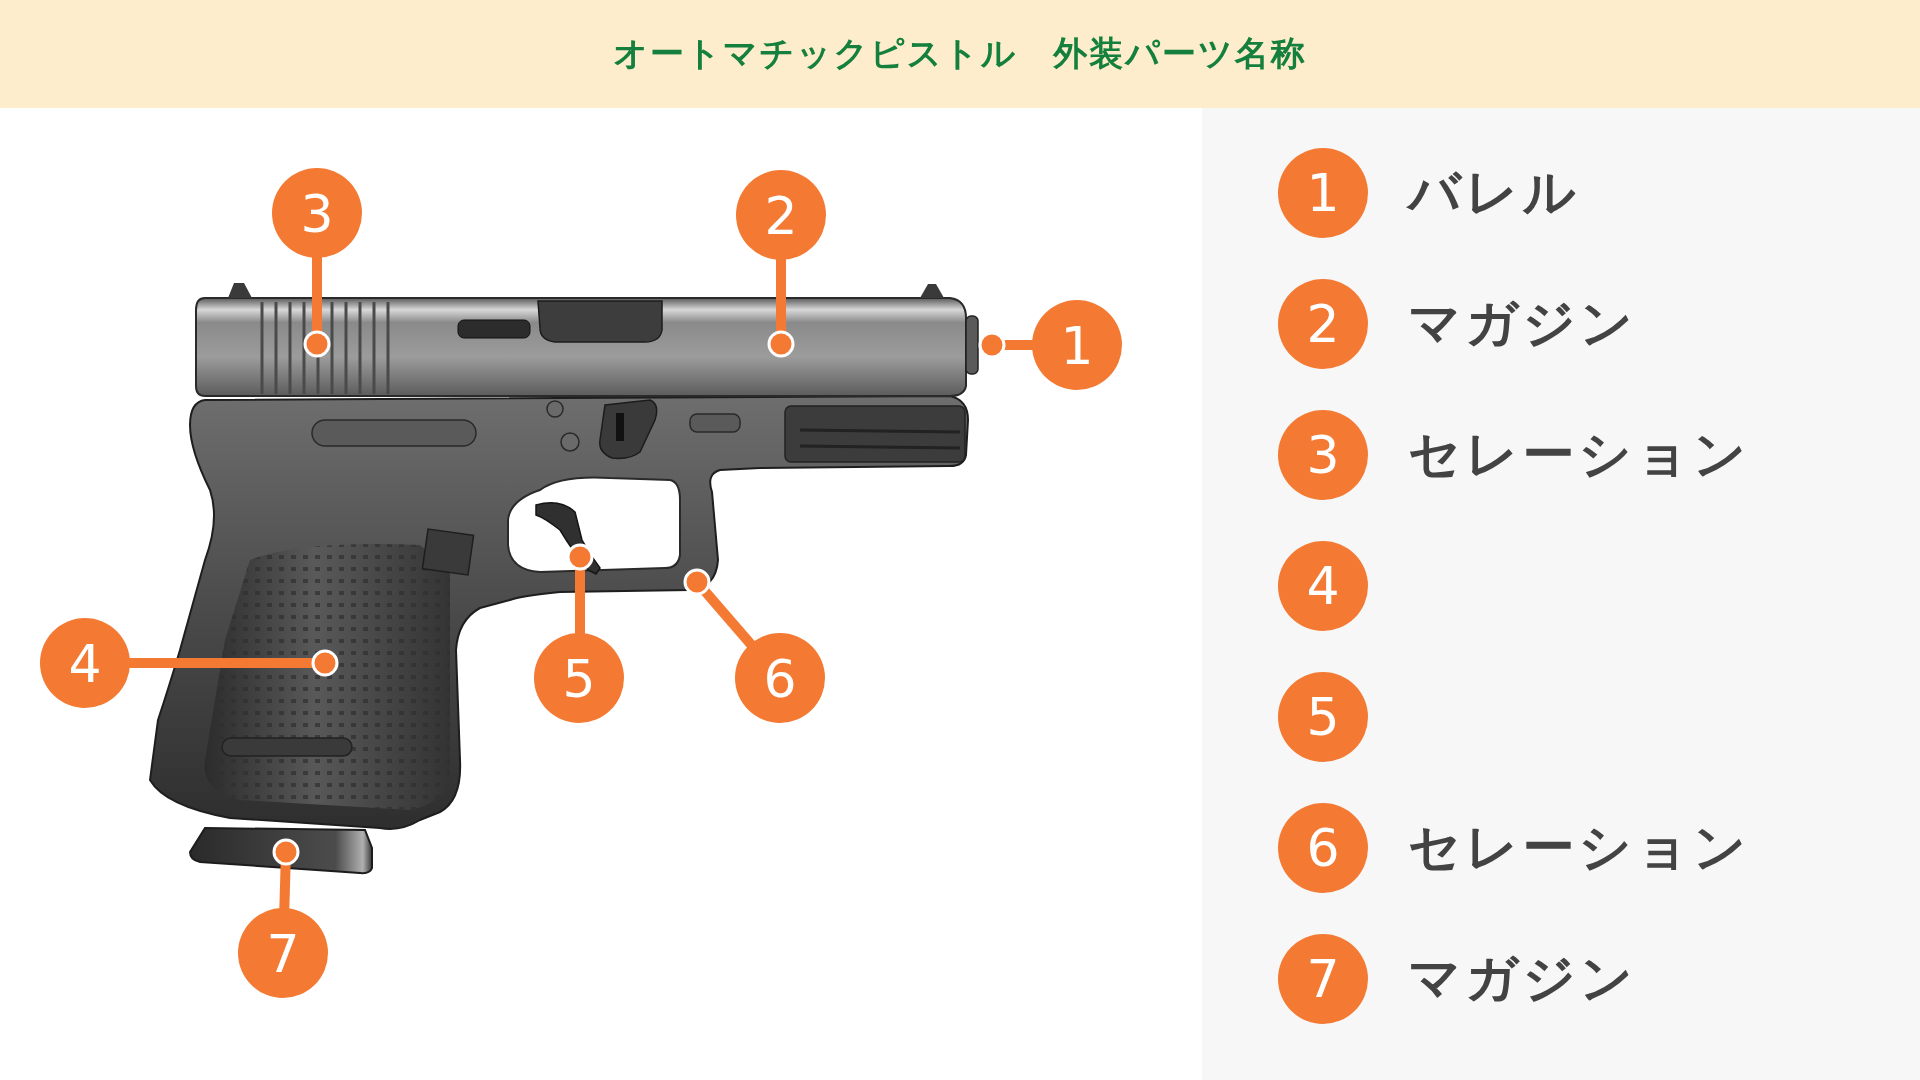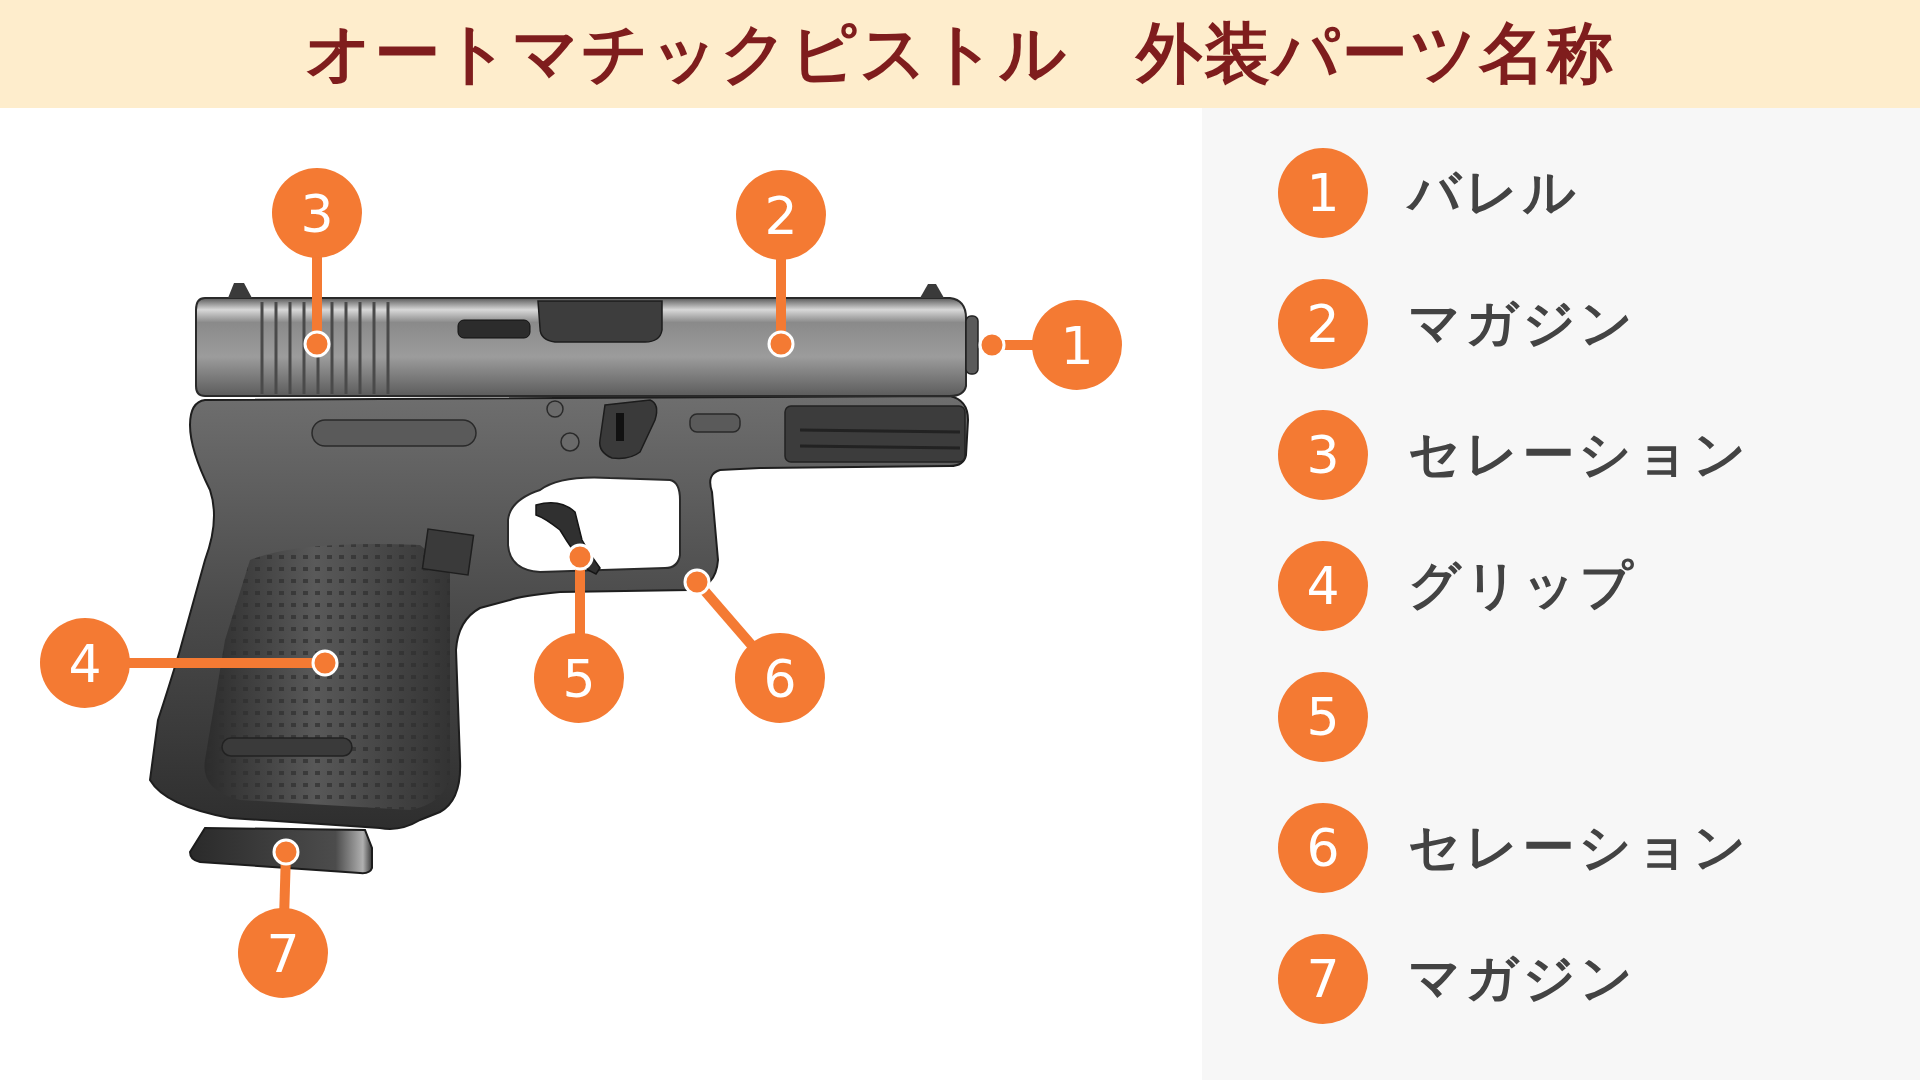--- a/index.html
+++ b/index.html
@@ -1,20 +1,20 @@
 <!DOCTYPE html>
 <html><head>
 <meta charset="utf-8">
 <style>
   html, body { margin:0; padding:0; }
   body { width:1920px; height:1080px; position:relative; overflow:hidden; background:#ffffff;
          font-family:"DejaVu Sans", "Liberation Sans", sans-serif; }
   .header { position:absolute; left:0; top:0; width:1920px; height:108px; background:#FEEDCC;
             display:flex; align-items:center; justify-content:center; }
-  .header h1 { margin:0; font-size:66px; font-weight:bold; color:#7f1d1d; letter-spacing:2px; }
+  .header h1 { margin:0; font-size:34px; font-weight:bold; color:#15803d; letter-spacing:2px; }
   .left { position:absolute; left:0; top:108px; width:1202px; height:972px; background:#ffffff; }
   .right { position:absolute; left:1202px; top:108px; width:718px; height:972px; background:#F7F7F7; }
   .legend-item { position:absolute; left:76px; height:90px; display:flex; align-items:center; }
   .legend-num { width:90px; height:90px; border-radius:50%; background:#F47A33; color:#fff;
                 font-size:52px; display:flex; align-items:center; justify-content:center; }
   .legend-label { margin-left:40px; font-size:52px; font-weight:bold; color:#434343; letter-spacing:4px; }
   svg.diagram { position:absolute; left:0; top:0; }
   .callout-num { font-family:"DejaVu Sans", sans-serif; font-size:52px; fill:#ffffff; }
 </style>
 </head>
@@ -172,21 +172,20 @@
   <div class="legend-item" style="top:171px;">
     <div class="legend-num">2</div>
     <div class="legend-label">マガジン</div>
   </div>
   <div class="legend-item" style="top:302px;">
     <div class="legend-num">3</div>
     <div class="legend-label">セレーション</div>
   </div>
   <div class="legend-item" style="top:433px;">
     <div class="legend-num">4</div>
-    <div class="legend-label">グリップ</div>
   </div>
   <div class="legend-item" style="top:564px;">
     <div class="legend-num">5</div>
   </div>
   <div class="legend-item" style="top:695px;">
     <div class="legend-num">6</div>
     <div class="legend-label">セレーション</div>
   </div>
   <div class="legend-item" style="top:826px;">
     <div class="legend-num">7</div>

